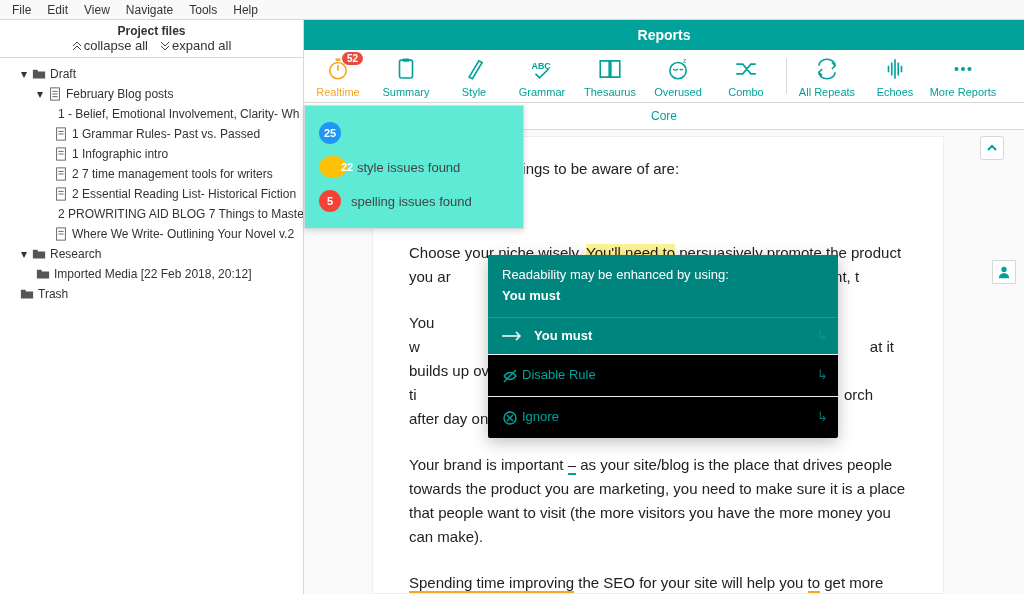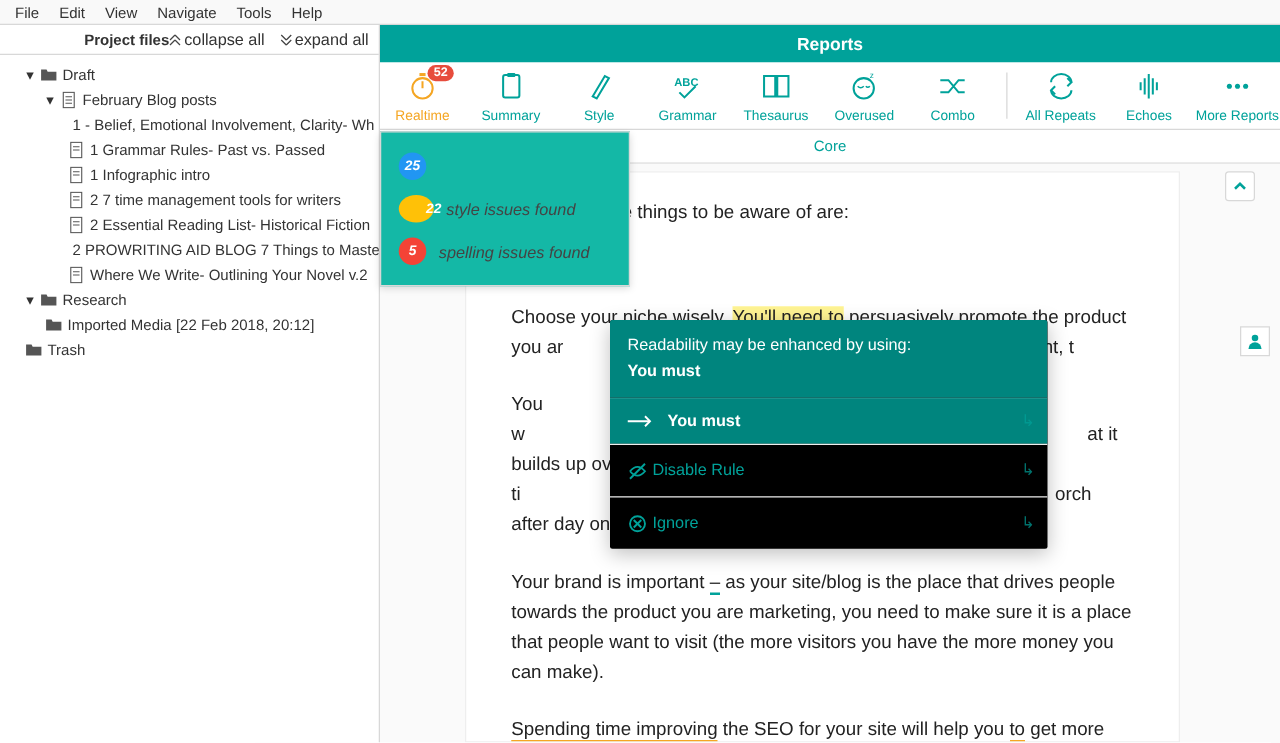--- a/index.html
+++ b/index.html
@@ -20,49 +20,49 @@
   html, body { margin:0; padding:0; height:100%; width:1024px; font-family: "Segoe UI", Arial, sans-serif; font-size:12px; color:var(--text); background:#fff; overflow:hidden;}
   
   
   .menubar { display:flex; align-items:center; height:20px; padding:0 4px; border-bottom:1px solid var(--border); background:#f9f9f9; font-size:12px;}
   .menubar span { padding:2px 8px; cursor:default;}
   
   .main { display:flex; height:574px; }
   
   
   .left { width:304px; border-right:1px solid var(--border); display:flex; flex-direction:column;}
-  .left-header { display:flex; align-items:center; justify-content:flex-end; padding:4px 8px; border-bottom:1px solid var(--border);}
+  .left-header { display:flex; align-items:center; justify-content:center; padding:4px 8px; border-bottom:1px solid var(--border);flex-direction:column;}
   .left-header b { font-size:12px; font-weight:600;}
   .collapse-btn, .expand-btn { font-size:13px; display:flex; align-items:center; gap:2px; cursor:pointer;}
   .collapse-btn svg, .expand-btn svg { width:10px; height:10px;}
   .tree { padding:6px 0; overflow:hidden; font-size:12px; line-height:18px;}
   .tree-row { display:flex; align-items:center; gap:4px; padding:1px 6px; white-space:nowrap; overflow:hidden; text-overflow:ellipsis;}
   .tree-row.selected { background: var(--selected);}
   .tree-caret { width:8px; text-align:center;}
   .folder-icon, .doc-icon { width:14px; height:14px; display:inline-flex; align-items:center; justify-content:center;}
   .indent-1 { padding-left:20px;}
   .indent-2 { padding-left:36px;}
   .indent-3 { padding-left:54px;}
   
   
   .right { flex:1; display:flex; flex-direction:column; position:relative;}
   .reports-bar { height:30px; background:var(--teal); color:#fff; display:flex; align-items:center; justify-content:center; font-size:14px; font-weight:600;}
-  .toolbar { display:flex; align-items:stretch; border-bottom:1px solid var(--border); background:#fff; position:relative;justify-content:space-between;}
+  .toolbar { display:flex; align-items:stretch; border-bottom:1px solid var(--border); background:#fff; position:relative;}
   .tool-item { flex:0 0 auto; width:68px; padding:6px 0 4px 0; text-align:center; font-size:11px; color:var(--teal); cursor:pointer; position:relative;}
   .tool-item.orange { color: var(--orange);}
   .tool-item .label { margin-top:2px;}
   .tool-item svg { width:26px; height:26px; }
   .tool-sep { width:1px; background:var(--border); margin:8px 6px;}
   .badge52 { position:absolute; top:2px; left:38px; background:var(--red); color:#fff; border-radius:10px; font-size:10px; padding:1px 5px; font-weight:600;}
   
   .subtabs { display:flex; border-bottom:1px solid var(--border); font-size:12px;}
   .subtab { flex:1; text-align:center; padding:6px 0; color:var(--teal);}
   
   
-  .issues-panel { position:absolute; left:0; top:55px; width:200px; background:#14b8a6; border:1px solid var(--border); box-shadow:0 2px 6px rgba(0,0,0,.15); padding:10px 0; z-index:5;font-style:italic;}
+  .issues-panel { position:absolute; left:0; top:55px; width:220px; background:#5eead4; border:1px solid var(--border); box-shadow:0 2px 6px rgba(0,0,0,.15); padding:10px 0; z-index:5;}
   .issue-row { display:flex; align-items:center; gap:10px; padding:6px 14px; font-size:13px; color:#444;}
   .circle { width:22px; height:22px; border-radius:50%; color:#fff; font-size:11px; font-weight:600; display:flex; align-items:center; justify-content:center;}
   .c-blue { background:var(--blue-circle);}
   .c-yellow { background:var(--yellow-circle);padding-left:28px;}
   .c-red { background:var(--red-circle);}
   
   
   .editor-wrap { flex:1; position:relative; overflow:hidden; background:#fafafa;}
   .page { position:absolute; left:68px; top:6px; right:80px; bottom:0; background:#fff; padding:20px 36px; font-size:15px; line-height:1.6; color:#222; border:1px solid #eee; overflow:hidden;}
   .page p { margin:0 0 22px 0;}

